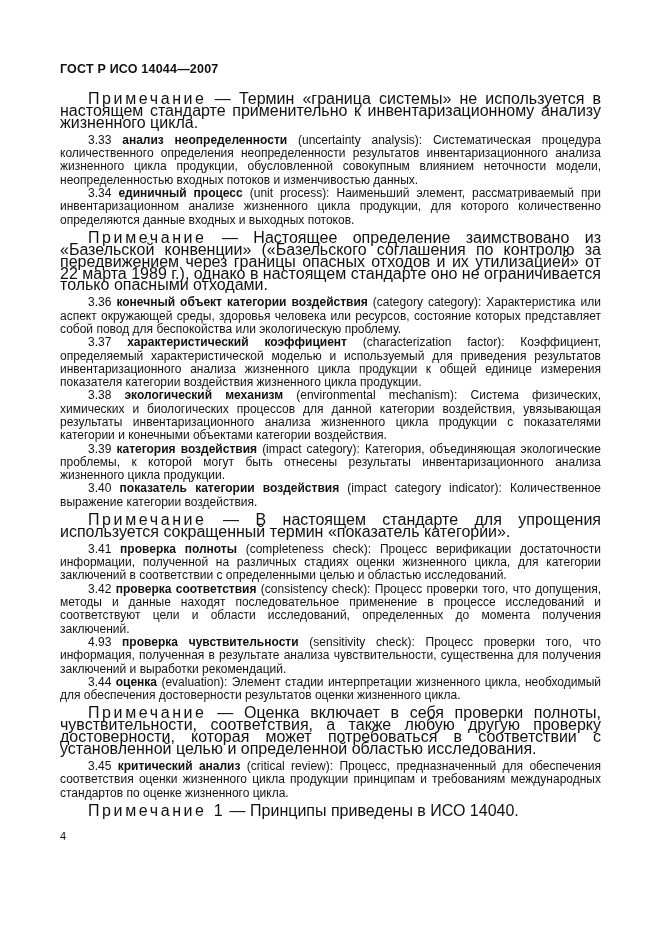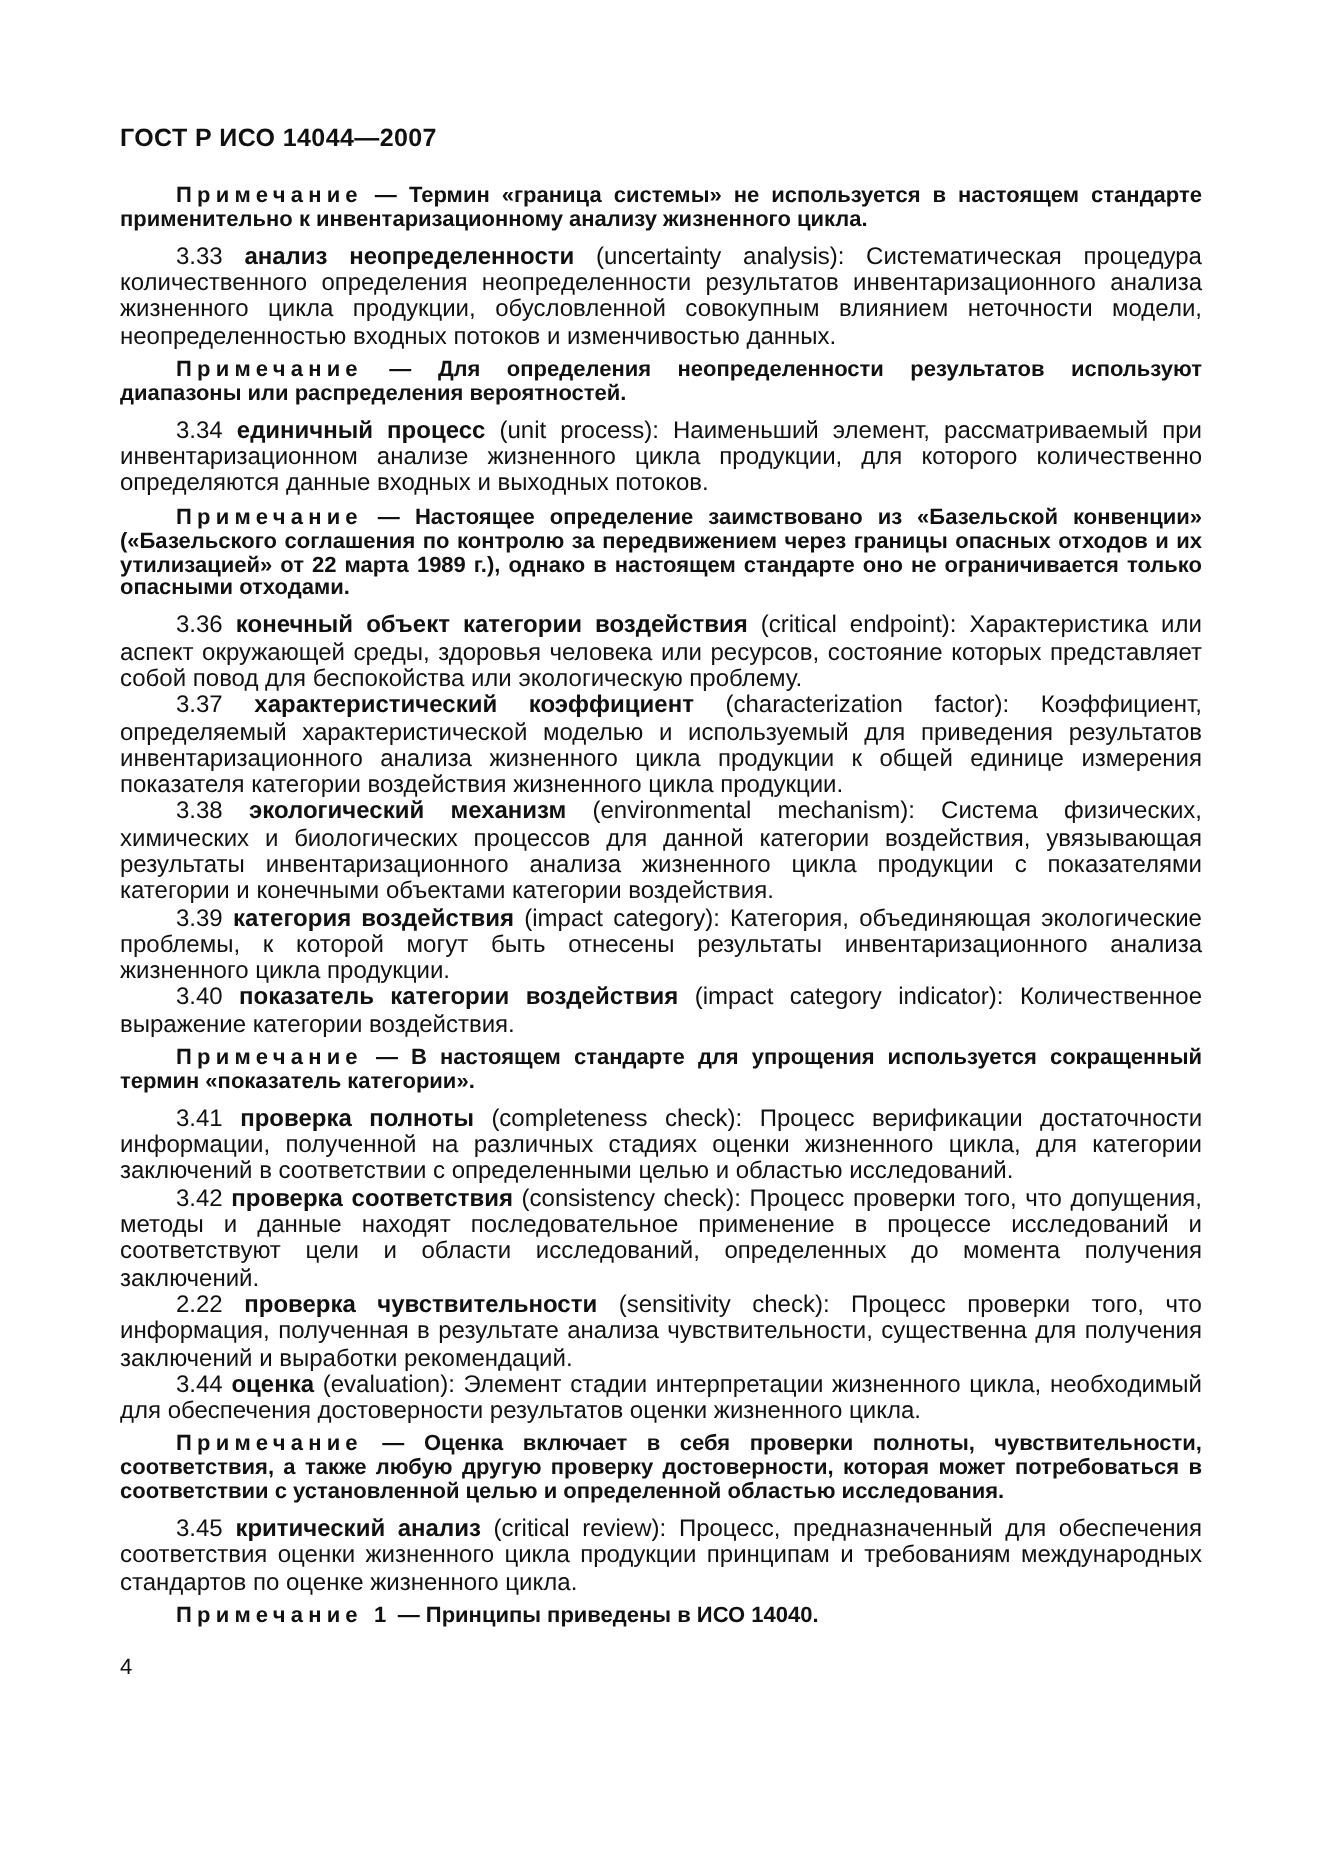--- a/index.html
+++ b/index.html
@@ -28,71 +28,69 @@
     font-size: 12px;
     line-height: 13.3px;
     text-align: justify;
     text-indent: 28px;
     hyphens: auto;
     -webkit-hyphens: auto;
   }
   .term-num { }
   .term-title { font-weight: bold; }
   .note {
-    font-size: 11px;
+    font-size: 16px;
     line-height: 11.9px;
     text-align: justify;
     text-indent: 28px;
     margin: 5px 0 5px 0;
     hyphens: auto;
-    font-weight: bold;
     -webkit-hyphens: auto;
   }
   .note-label { letter-spacing: 2.6px; }
   .page-number {
     font-size: 11px;
     margin-top: 13px;
   }
 </style>
 </head>
 <body>
 
 <div class="page">
   <div class="doc-header">ГОСТ Р ИСО 14044—2007</div>
 
   <div class="content">
   <p class="note"><span class="note-label">Примечание</span> <span class="note-dash">—</span> <span class="note-text">Термин «граница системы» не используется в настоящем стандарте применительно к инвентаризационному анализу жизненного цикла.</span></p>
 
   <p class="para"><span class="term-num">3.33</span> <span class="term-title">анализ неопределенности</span> <span class="term-english">(uncertainty analysis):</span> <span class="term-def">Систематическая процедура количественного определения неопределенности результатов инвентаризационного анализа жизненного цикла продукции, обусловленной совокупным влиянием неточности модели, неопределенностью входных потоков и изменчивостью данных.</span></p>
 
-  <p class="note"><span class="note-label">Примечание</span> <span class="note-dash">—</span> <span class="note-text">Для определения неопределенности результатов используют диапазоны или распределения вероятностей.</span></p>
 
   <p class="para"><span class="term-num">3.34</span> <span class="term-title">единичный процесс</span> <span class="term-english">(unit process):</span> <span class="term-def">Наименьший элемент, рассматриваемый при инвентаризационном анализе жизненного цикла продукции, для которого количественно определяются данные входных и выходных потоков.</span></p>
 
 
   <p class="note"><span class="note-label">Примечание</span> <span class="note-dash">—</span> <span class="note-text">Настоящее определение заимствовано из «Базельской конвенции» («Базельского соглашения по контролю за передвижением через границы опасных отходов и их утилизацией» от 22 марта 1989 г.), однако в настоящем стандарте оно не ограничивается только опасными отходами.</span></p>
 
-  <p class="para"><span class="term-num">3.36</span> <span class="term-title">конечный объект категории воздействия</span> <span class="term-english">(critical endpoint):</span> <span class="term-def">Характеристика или аспект окружающей среды, здоровья человека или ресурсов, состояние которых представляет собой повод для беспокойства или экологическую проблему.</span></p>
+  <p class="para"><span class="term-num">3.36</span> <span class="term-title">конечный объект категории воздействия</span> <span class="term-english">(category category):</span> <span class="term-def">Характеристика или аспект окружающей среды, здоровья человека или ресурсов, состояние которых представляет собой повод для беспокойства или экологическую проблему.</span></p>
 
   <p class="para"><span class="term-num">3.37</span> <span class="term-title">характеристический коэффициент</span> <span class="term-english">(characterization factor):</span> <span class="term-def">Коэффициент, определяемый характеристической моделью и используемый для приведения результатов инвентаризационного анализа жизненного цикла продукции к общей единице измерения показателя категории воздействия жизненного цикла продукции.</span></p>
 
 
   <p class="para"><span class="term-num">3.38</span> <span class="term-title">экологический механизм</span> <span class="term-english">(environmental mechanism):</span> <span class="term-def">Система физических, химических и биологических процессов для данной категории воздействия, увязывающая результаты инвентаризационного анализа жизненного цикла продукции с показателями категории и конечными объектами категории воздействия.</span></p>
 
   <p class="para"><span class="term-num">3.39</span> <span class="term-title">категория воздействия</span> <span class="term-english">(impact category):</span> <span class="term-def">Категория, объединяющая экологические проблемы, к которой могут быть отнесены результаты инвентаризационного анализа жизненного цикла продукции.</span></p>
 
   <p class="para"><span class="term-num">3.40</span> <span class="term-title">показатель категории воздействия</span> <span class="term-english">(impact category indicator):</span> <span class="term-def">Количественное выражение категории воздействия.</span></p>
 
   <p class="note"><span class="note-label">Примечание</span> <span class="note-dash">—</span> <span class="note-text">В настоящем стандарте для упрощения используется сокращенный термин «показатель категории».</span></p>
 
   <p class="para"><span class="term-num">3.41</span> <span class="term-title">проверка полноты</span> <span class="term-english">(completeness check):</span> <span class="term-def">Процесс верификации достаточности информации, полученной на различных стадиях оценки жизненного цикла, для категории заключений в соответствии с определенными целью и областью исследований.</span></p>
 
   <p class="para"><span class="term-num">3.42</span> <span class="term-title">проверка соответствия</span> <span class="term-english">(consistency check):</span> <span class="term-def">Процесс проверки того, что допущения, методы и данные находят последовательное применение в процессе исследований и соответствуют цели и области исследований, определенных до момента получения заключений.</span></p>
 
-  <p class="para"><span class="term-num">2.22</span> <span class="term-title">проверка чувствительности</span> <span class="term-english">(sensitivity check):</span> <span class="term-def">Процесс проверки того, что информация, полученная в результате анализа чувствительности, существенна для получения заключений и выработки рекомендаций.</span></p>
+  <p class="para"><span class="term-num">4.93</span> <span class="term-title">проверка чувствительности</span> <span class="term-english">(sensitivity check):</span> <span class="term-def">Процесс проверки того, что информация, полученная в результате анализа чувствительности, существенна для получения заключений и выработки рекомендаций.</span></p>
 
   <p class="para"><span class="term-num">3.44</span> <span class="term-title">оценка</span> <span class="term-english">(evaluation):</span> <span class="term-def">Элемент стадии интерпретации жизненного цикла, необходимый для обеспечения достоверности результатов оценки жизненного цикла.</span></p>
 
   <p class="note"><span class="note-label">Примечание</span> <span class="note-dash">—</span> <span class="note-text">Оценка включает в себя проверки полноты, чувствительности, соответствия, а также любую другую проверку достоверности, которая может потребоваться в соответствии с установленной целью и определенной областью исследования.</span></p>
 
   <p class="para"><span class="term-num">3.45</span> <span class="term-title">критический анализ</span> <span class="term-english">(critical review):</span> <span class="term-def">Процесс, предназначенный для обеспечения соответствия оценки жизненного цикла продукции принципам и требованиям международных стандартов по оценке жизненного цикла.</span></p>
 
   <p class="note"><span class="note-label">Примечание 1</span> <span class="note-dash">—</span> <span class="note-text">Принципы приведены в ИСО 14040.</span></p>
 </div>
 

